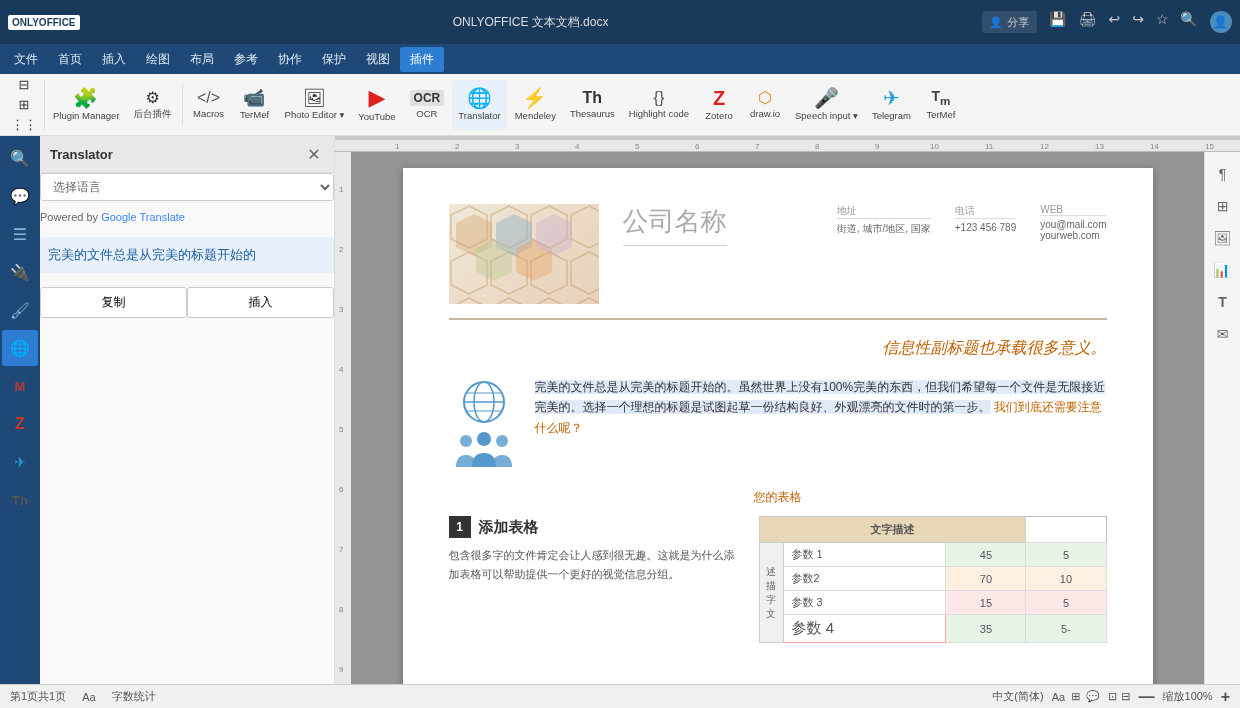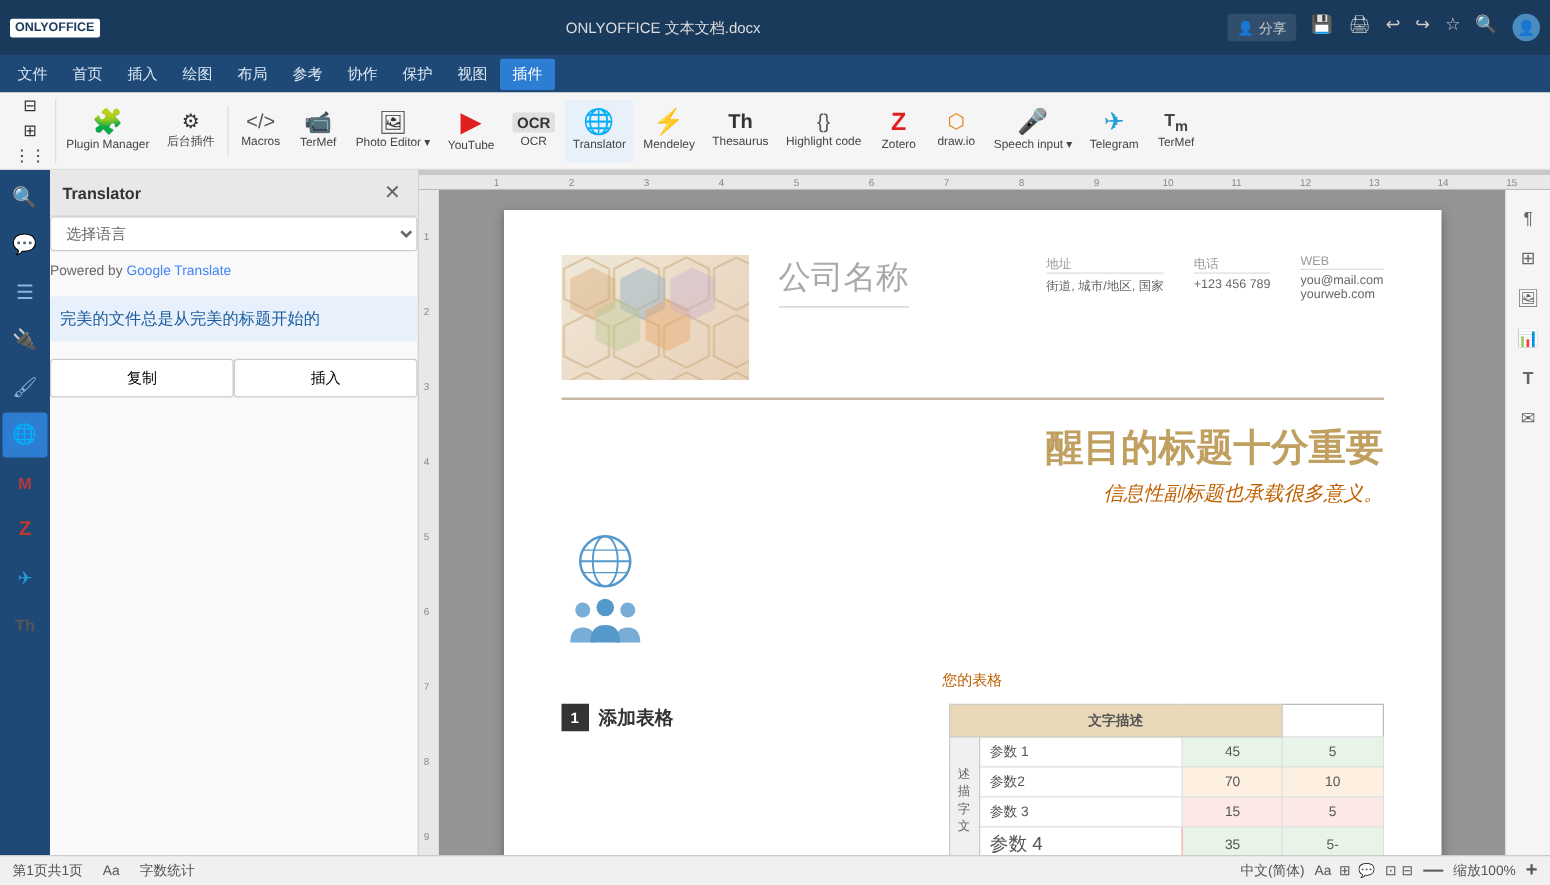--- a/index.html
+++ b/index.html
@@ -311,21 +311,20 @@
                 </div>
                 <div>
                   <div style="color:#999;border-bottom:1px solid #ddd;margin-bottom:3px;">WEB</div>
                   <div style="color:#666;">you@mail.com</div>
                   <div style="color:#666;">yourweb.com</div>
                 </div>
               </div>
             </div>
           </div>
 
-          <div style="font-size:30px;color:#c0a060;text-align:right;margin-bottom:6px;font-weight:bold;">醒目的标题十分重要</div>
 
           <div style="font-size:16px;color:#c06000;text-align:right;font-style:italic;margin-bottom:18px;">信息性副标题也承载很多意义。</div>
 
           <div style="display:flex;gap:16px;margin-bottom:20px;align-items:flex-start;">
 
             <div style="width:70px;flex-shrink:0;display:flex;flex-direction:column;align-items:center;gap:4px;">
               <svg width="50" height="50" viewBox="0 0 50 50">
                 <circle cx="25" cy="25" r="20" fill="none" stroke="#5599cc" stroke-width="2"></circle>
                 <ellipse cx="25" cy="25" rx="10" ry="20" fill="none" stroke="#5599cc" stroke-width="1.5"></ellipse>
                 <line x1="5" y1="25" x2="45" y2="25" stroke="#5599cc" stroke-width="1.5"></line>
@@ -336,31 +335,37 @@
 
                 <circle cx="12" cy="10" r="6" fill="#5599cc" opacity="0.8"></circle>
                 <path d="M2,36 Q2,24 12,24 Q22,24 22,36" fill="#5599cc" opacity="0.8"></path>
                 <circle cx="30" cy="8" r="7" fill="#5599cc"></circle>
                 <path d="M18,36 Q18,22 30,22 Q42,22 42,36" fill="#5599cc"></path>
                 <circle cx="48" cy="10" r="6" fill="#5599cc" opacity="0.8"></circle>
                 <path d="M38,36 Q38,24 48,24 Q58,24 58,36" fill="#5599cc" opacity="0.8"></path>
               </svg>
             </div>
 
+            <div style="font-size:12px;line-height:1.7;color:#333;flex:1;">
+              <span style="background:rgba(100,150,220,0.2);">完美的文件总是从完美的标题开始的。虽然世界上没有100%完美的东西，但我们希望每一个文件是无限接近完美的。选择一个理想的标题是试图起草一份结构良好、外观漂亮的文件时的第一步。</span>
+              <span style="color:#1a5c9e;"> </span>
+              <span style="color:#c06000;">我们到底还需要注意什么呢？</span>
+            </div>
           </div>
 
           <div style="color:#c06000;text-align:center;font-size:12px;margin-bottom:10px;">您的表格</div>
 
           <div style="display:flex;gap:20px;">
 
             <div style="flex:1;">
               <div style="display:flex;align-items:center;gap:8px;margin-bottom:8px;">
                 <div style="background:#333;color:white;width:22px;height:22px;display:flex;align-items:center;justify-content:center;font-size:12px;font-weight:bold;flex-shrink:0;">1</div>
                 <div style="font-size:15px;font-weight:bold;color:#333;">添加表格</div>
               </div>
+              <div style="font-size:11px;color:#555;line-height:1.7;">包含很多字的文件肯定会让人感到很无趣。这就是为什么添加表格可以帮助提供一个更好的视觉信息分组。</div>
             </div>
 
             <div style="flex:1.2;">
               <table style="border-collapse:collapse;width:100%;border:1px solid #bbb;">
                 <thead>
                   <tr>
                     <th colspan="3" style="background:#e8d8b8;color:#555;font-size:11px;padding:5px 8px;border:1px solid #ccc;text-align:center;">文字描述</th>
                   </tr>
                 </thead>
                 <tbody>

